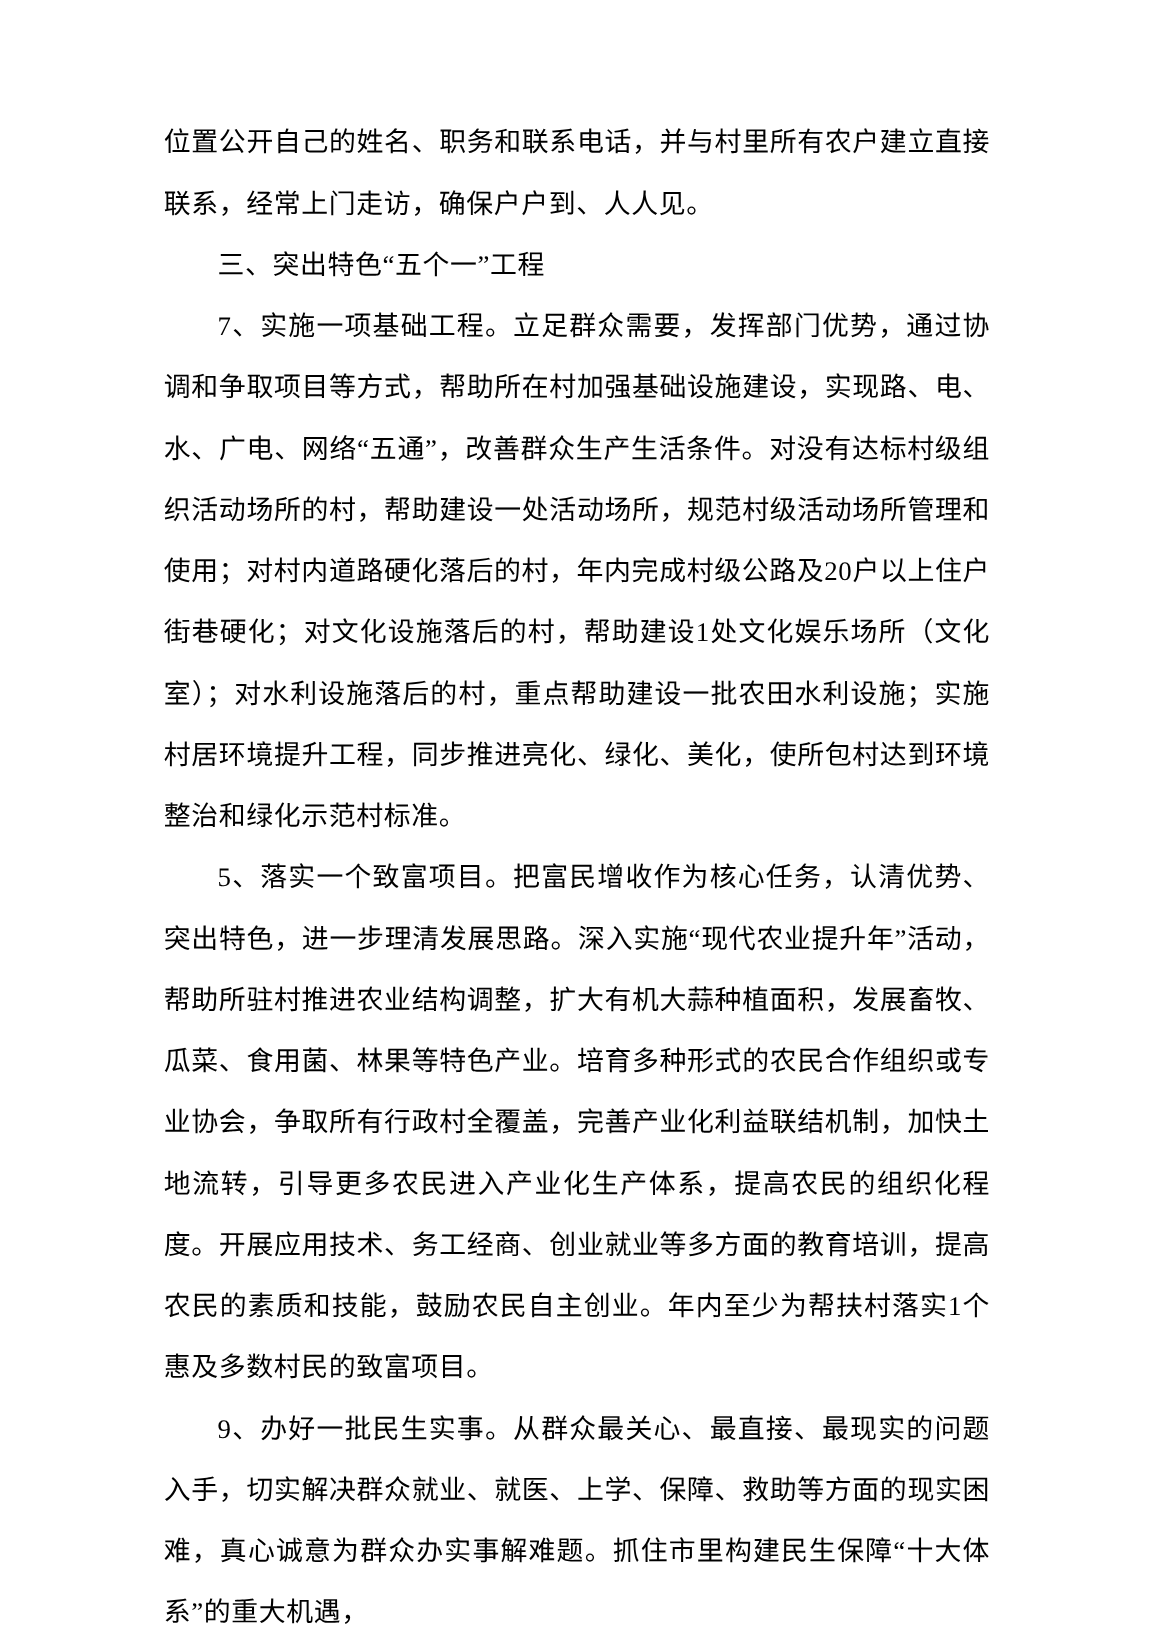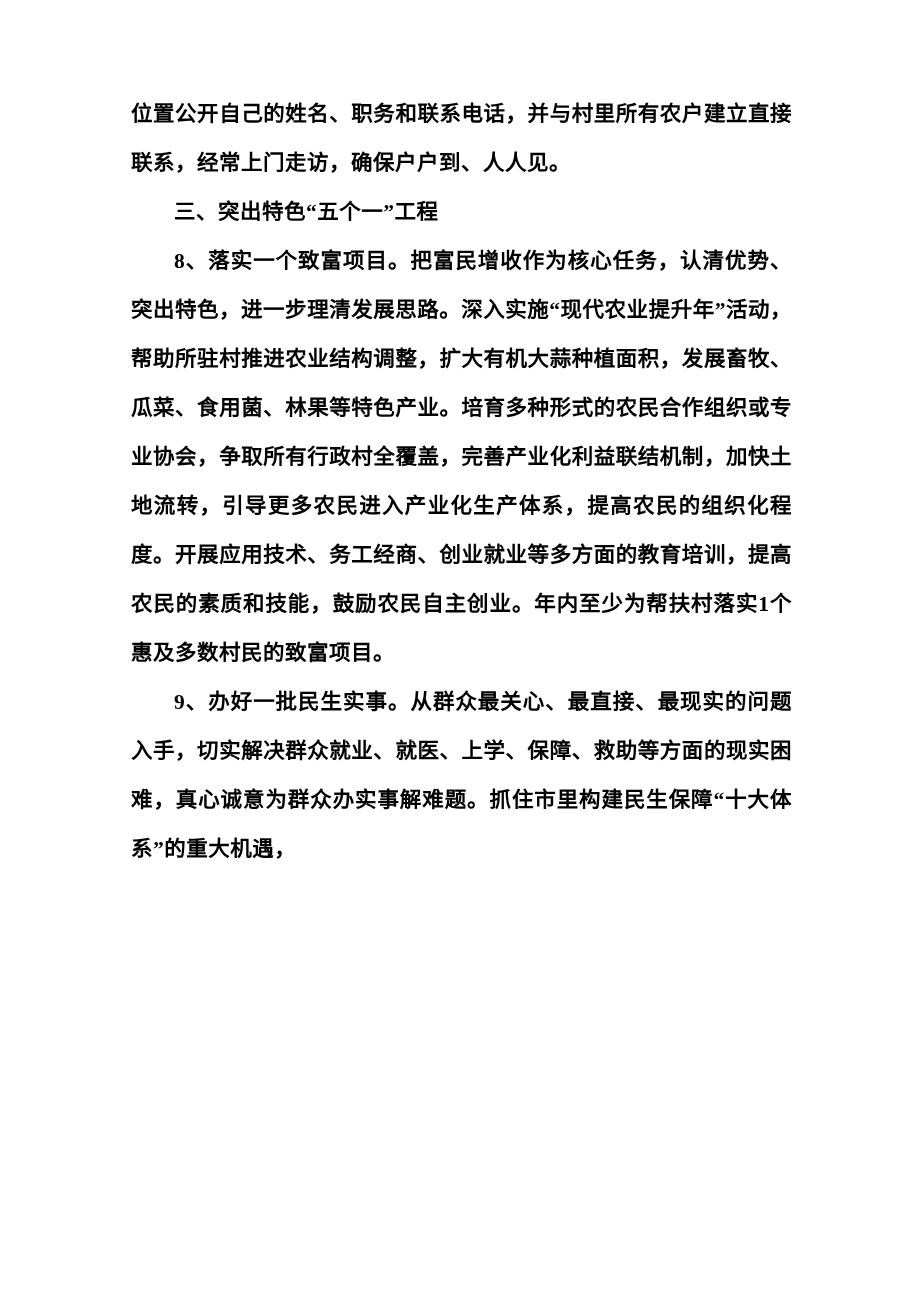--- a/index.html
+++ b/index.html
@@ -17,29 +17,29 @@
     font-family: "Liberation Serif", "DejaVu Serif", serif;
     color: #000000;
   }
   .doc-body p {
     margin: 0;
     font-size: 21.5px;
     line-height: 49px;
     text-align: justify;
     letter-spacing: 0.5px;
     word-break: break-all;
-    font-weight: bold;
   }
   .doc-body p.indent {
     text-indent: 2em;
   }
 </style>
 </head>
 <body>
 
 <div class="doc-page">
   <div class="doc-body">
     <p>位置公开自己的姓名、职务和联系电话，并与村里所有农户建立直接联系，经常上门走访，确保户户到、人人见。</p>
     <p class="indent">三、突出特色“五个一”工程</p>
-    <p class="indent">8、落实一个致富项目。把富民增收作为核心任务，认清优势、突出特色，进一步理清发展思路。深入实施“现代农业提升年”活动，帮助所驻村推进农业结构调整，扩大有机大蒜种植面积，发展畜牧、瓜菜、食用菌、林果等特色产业。培育多种形式的农民合作组织或专业协会，争取所有行政村全覆盖，完善产业化利益联结机制，加快土地流转，引导更多农民进入产业化生产体系，提高农民的组织化程度。开展应用技术、务工经商、创业就业等多方面的教育培训，提高农民的素质和技能，鼓励农民自主创业。年内至少为帮扶村落实1个惠及多数村民的致富项目。</p>
+    <p class="indent">7、实施一项基础工程。立足群众需要，发挥部门优势，通过协调和争取项目等方式，帮助所在村加强基础设施建设，实现路、电、水、广电、网络“五通”，改善群众生产生活条件。对没有达标村级组织活动场所的村，帮助建设一处活动场所，规范村级活动场所管理和使用；对村内道路硬化落后的村，年内完成村级公路及20户以上住户街巷硬化；对文化设施落后的村，帮助建设1处文化娱乐场所（文化室）；对水利设施落后的村，重点帮助建设一批农田水利设施；实施村居环境提升工程，同步推进亮化、绿化、美化，使所包村达到环境整治和绿化示范村标准。</p>
+    <p class="indent">5、落实一个致富项目。把富民增收作为核心任务，认清优势、突出特色，进一步理清发展思路。深入实施“现代农业提升年”活动，帮助所驻村推进农业结构调整，扩大有机大蒜种植面积，发展畜牧、瓜菜、食用菌、林果等特色产业。培育多种形式的农民合作组织或专业协会，争取所有行政村全覆盖，完善产业化利益联结机制，加快土地流转，引导更多农民进入产业化生产体系，提高农民的组织化程度。开展应用技术、务工经商、创业就业等多方面的教育培训，提高农民的素质和技能，鼓励农民自主创业。年内至少为帮扶村落实1个惠及多数村民的致富项目。</p>
     <p class="indent">9、办好一批民生实事。从群众最关心、最直接、最现实的问题入手，切实解决群众就业、就医、上学、保障、救助等方面的现实困难，真心诚意为群众办实事解难题。抓住市里构建民生保障“十大体系”的重大机遇，</p>
   </div>
 </div>
 
 </body></html>

